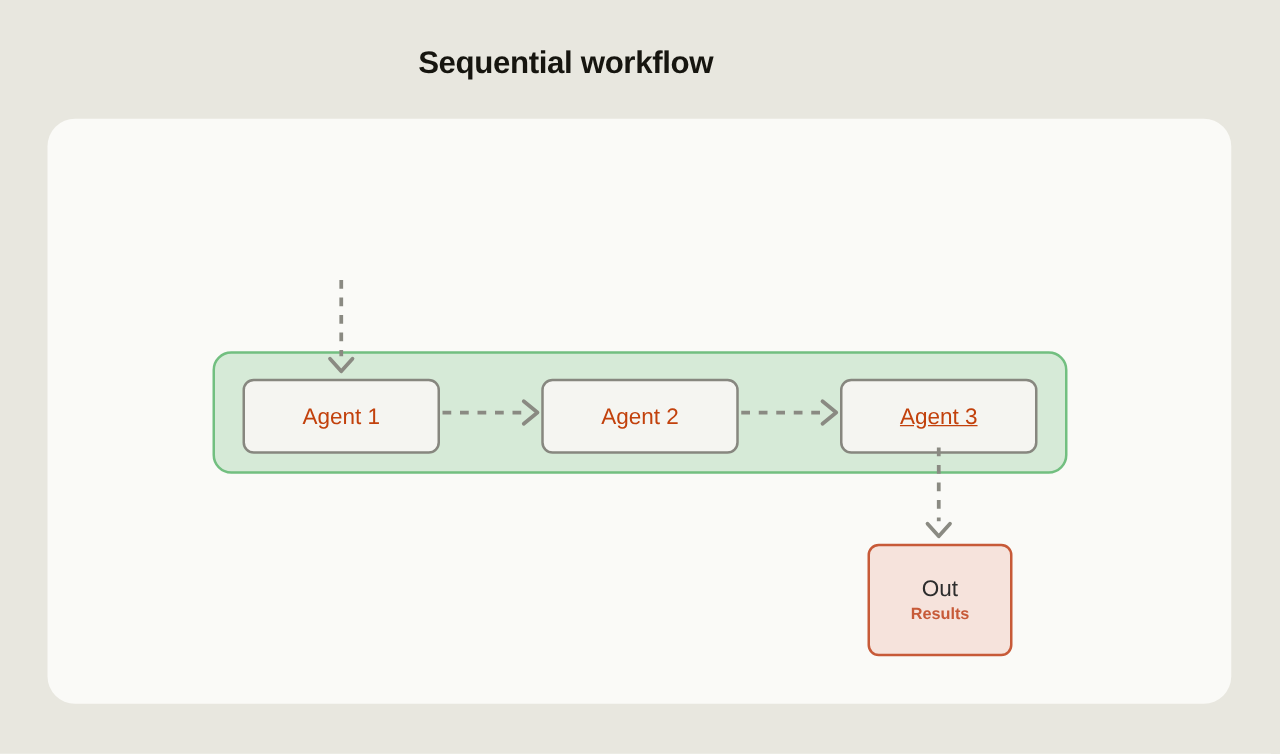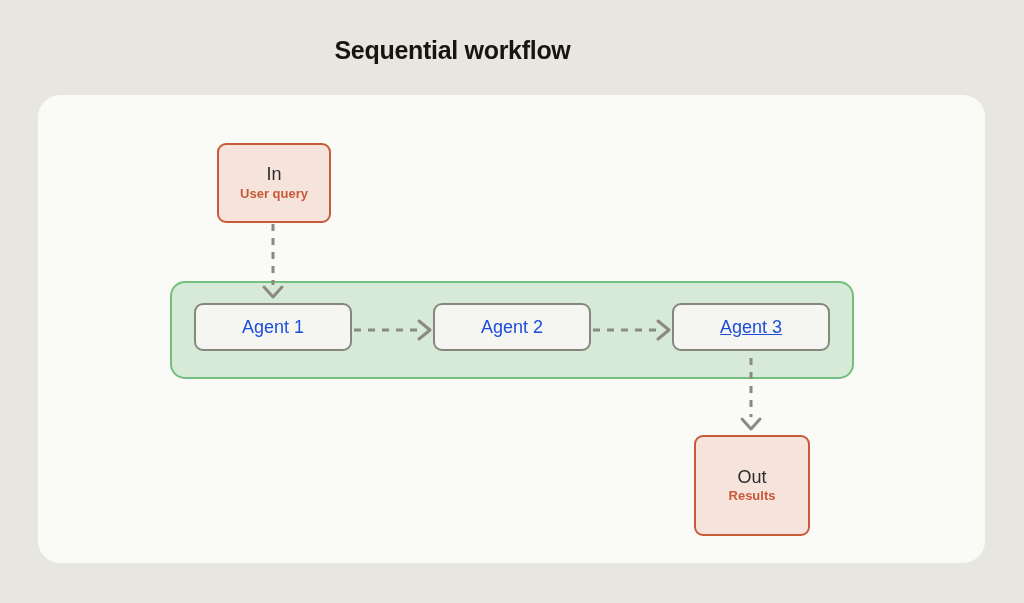--- a/index.html
+++ b/index.html
@@ -65,49 +65,49 @@
   #node-in {
     left: 179px;
     top: 48px;
     width: 114px;
     height: 80px;
   }
   #node-out {
     left: 656px;
     top: 340px;
     width: 116px;
-    height: 101px;
+    height: 90px;
   }
   
   .group-box {
     position: absolute;
     box-sizing: border-box;
     left: 132px;
     top: 186px;
     width: 684px;
     height: 98px;
     background: #d6ead7;
     border: 2px solid #72bf80;
     border-radius: 15px;
   }
   
   .agent-node {
     position: absolute;
     box-sizing: border-box;
     top: 208px;
     width: 158px;
-    height: 48px;
+    height: 60px;
     background: #f5f5f1;
     border: 2px solid #87877f;
     border-radius: 9px;
     display: flex;
     align-items: center;
     justify-content: center;
     font-size: 18px;
-    color: #1d4ed8;
+    color: #c2410c;
   }
   #agent-1 { left: 156px; }
   #agent-2 { left: 395px; }
   #agent-3 { left: 634px; text-decoration: underline; }
   
   .connector {
     position: absolute;
     overflow: visible;
   }
   #conn-in-agent1 { left: 0; top: 0; width: 947px; height: 468px; }
@@ -118,24 +118,20 @@
 </head>
 <body>
 
 <div class="page-title">Sequential workflow</div>
 
 <div class="card">
   <div class="diagram">
 
     <div class="group-box"></div>
 
-    <div class="io-node" id="node-in">
-      <div class="io-title">In</div>
-      <div class="io-sub">User query</div>
-    </div>
 
     <div class="io-node" id="node-out">
       <div class="io-title">Out</div>
       <div class="io-sub">Results</div>
     </div>
 
     <div class="agent-node" id="agent-1">Agent 1</div>
     <div class="agent-node" id="agent-2">Agent 2</div>
     <div class="agent-node" id="agent-3">Agent 3</div>
 

